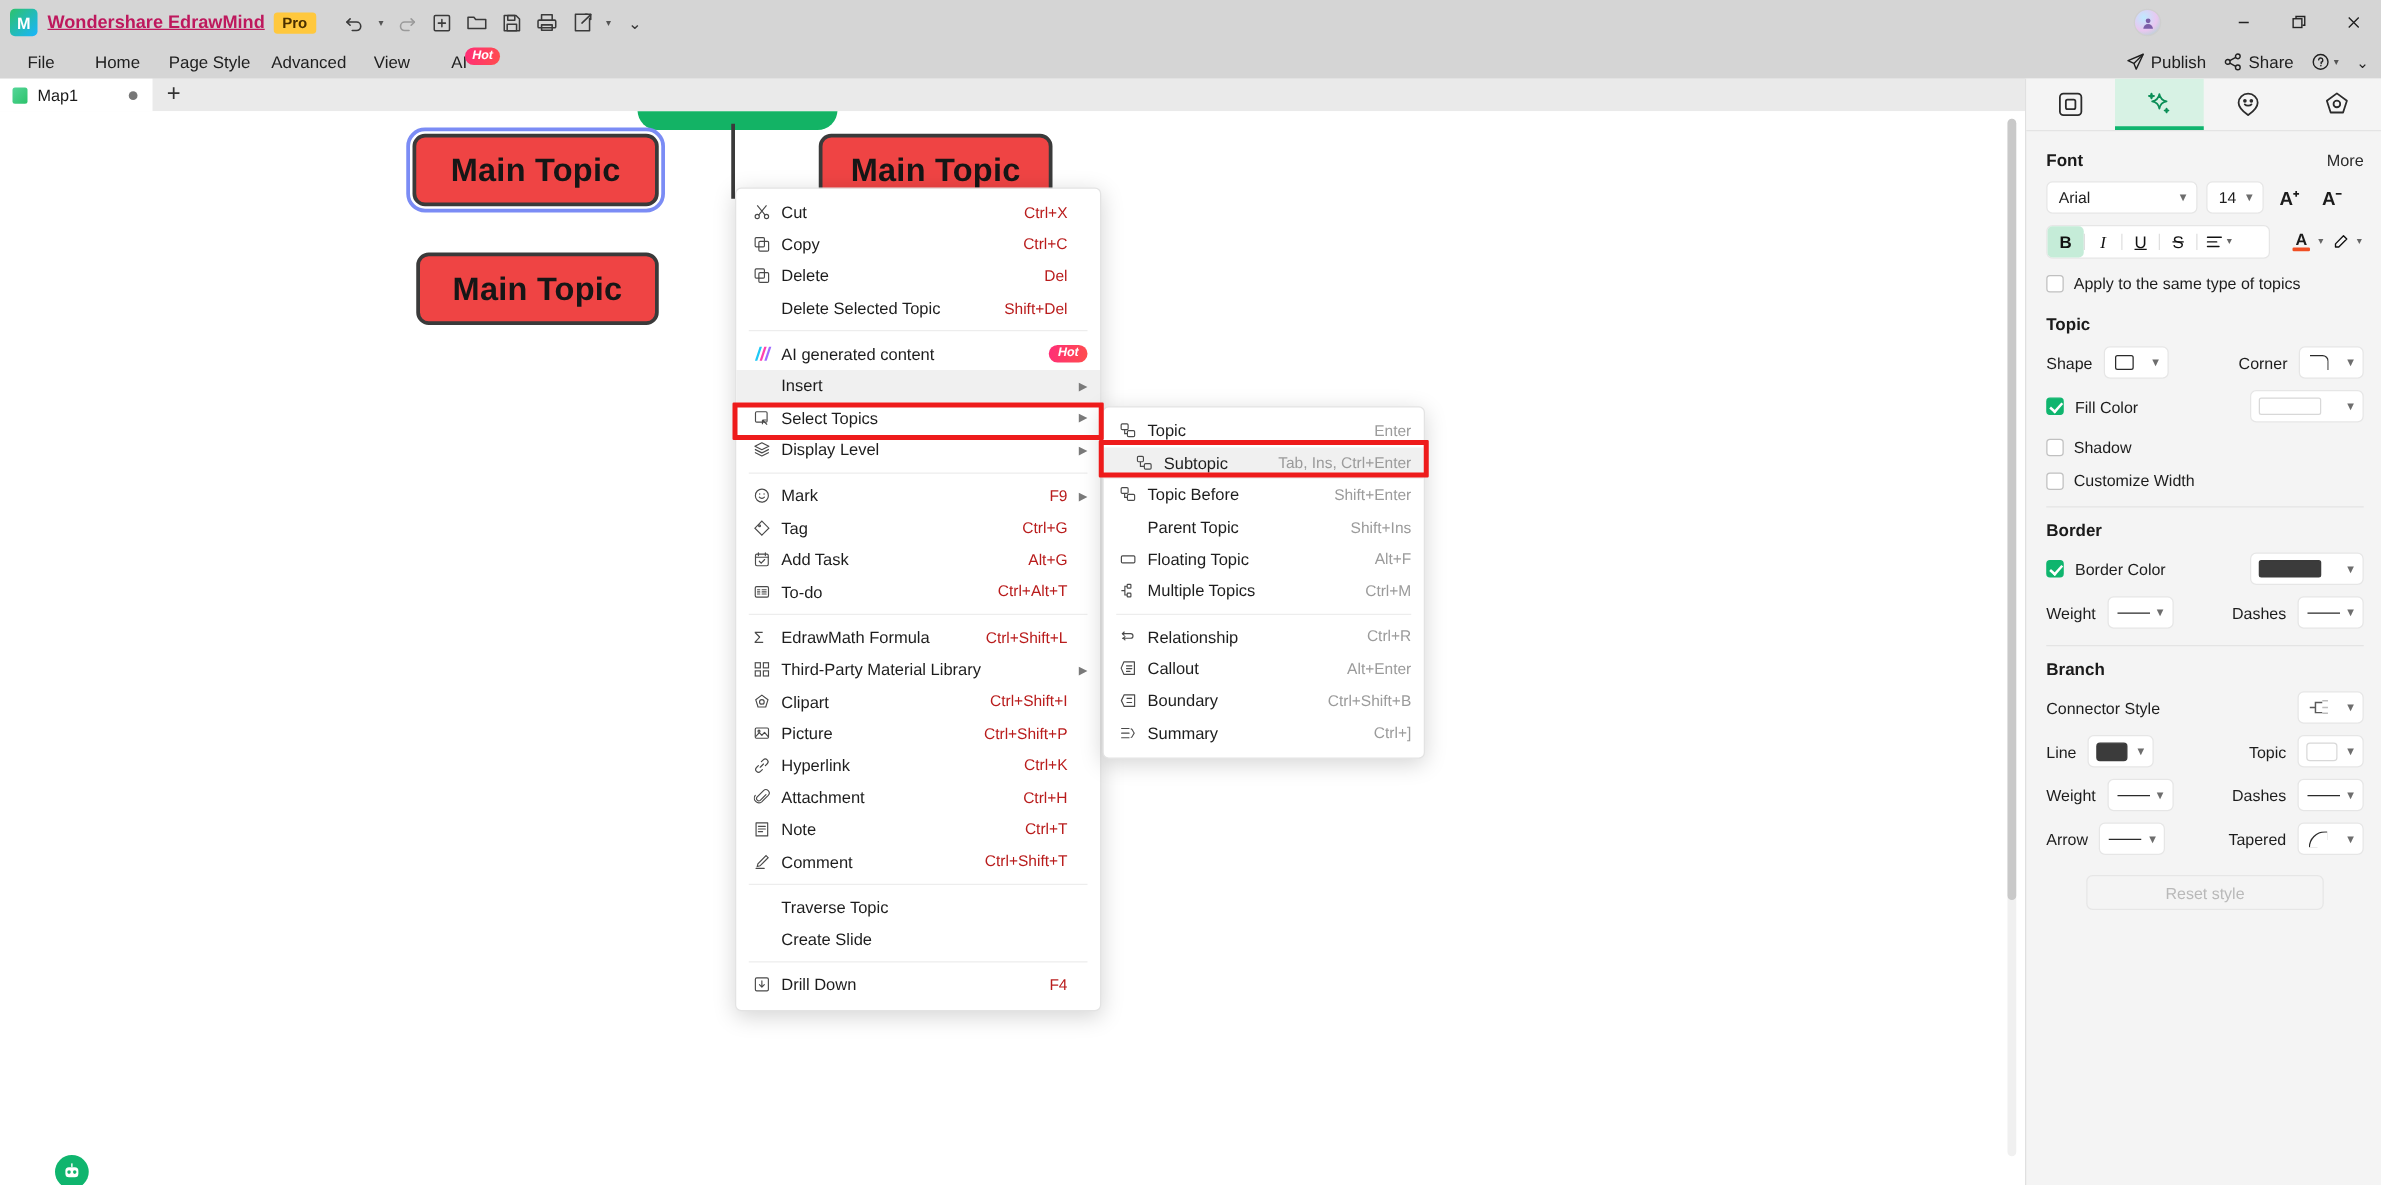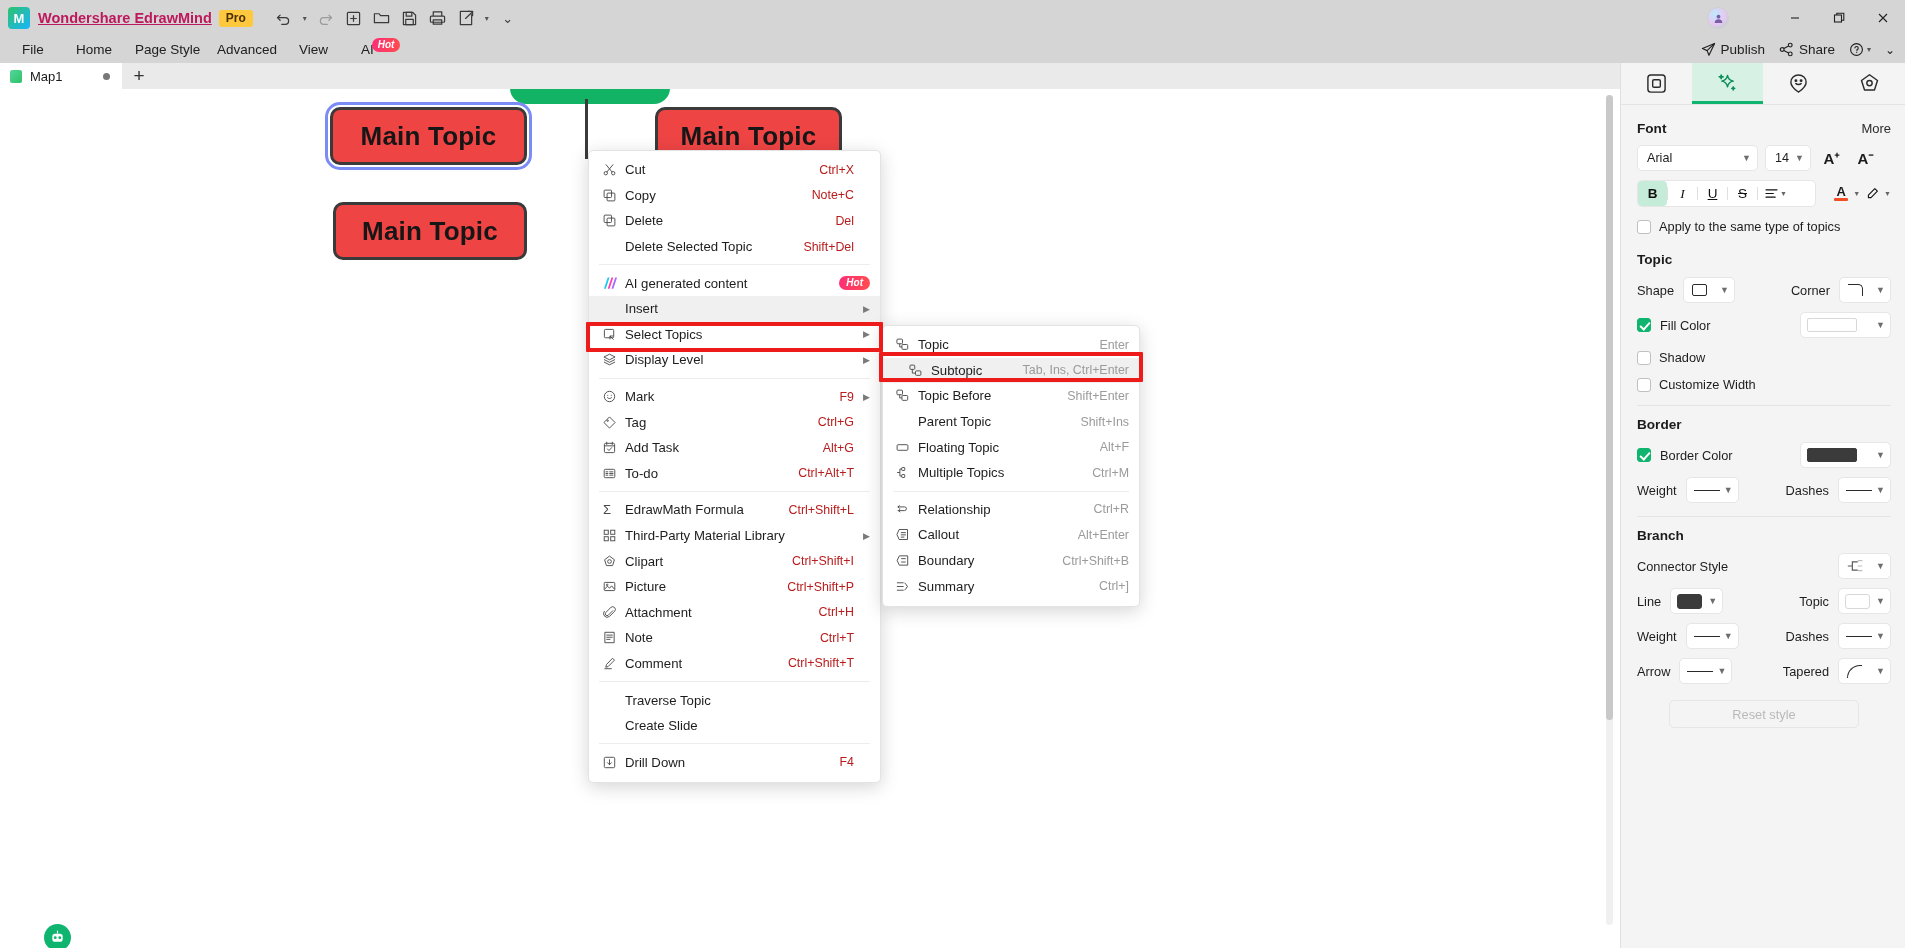--- a/index.html
+++ b/index.html
@@ -416,21 +416,21 @@
     <span class="cm-arrow"></span>
   </div>
   <div class="cm-row">
     <span class="cm-ico">
       <svg width="13" height="13" viewBox="0 0 14 14" fill="none" stroke="#4a4a4a" stroke-width="1">
           <rect x="1.2" y="1.2" width="8" height="8" rx="1"></rect>
           <rect x="4.4" y="4.4" width="8.4" height="8.4" rx="1"></rect>
         </svg>
     </span>
     <span class="cm-label">Copy</span>
-    <span class="cm-short">Note+C</span>
+    <span class="cm-short">Ctrl+C</span>
     <span class="cm-arrow"></span>
   </div>
   <div class="cm-row">
     <span class="cm-ico">
       <svg width="13" height="13" viewBox="0 0 14 14" fill="none" stroke="#4a4a4a" stroke-width="1">
           <rect x="1.2" y="1.2" width="8" height="8" rx="1"></rect>
           <rect x="4.4" y="4.4" width="8.4" height="8.4" rx="1"></rect>
         </svg>
     </span>
     <span class="cm-label">Delete</span>
@@ -572,20 +572,32 @@
   <div class="cm-row">
     <span class="cm-ico">
       <svg width="13" height="13" viewBox="0 0 14 14" fill="none" stroke="#4a4a4a" stroke-width="1" stroke-linejoin="round">
           <rect x="1.3" y="2.6" width="11.4" height="8.8" rx="1"></rect>
           <path d="M1.6 10l3.2-3.4 2.2 2.3 2.3-2.6 3.1 3.7"></path>
           <circle cx="4.5" cy="5.3" r=".85"></circle>
         </svg>
     </span>
     <span class="cm-label">Picture</span>
     <span class="cm-short">Ctrl+Shift+P</span>
+    <span class="cm-arrow"></span>
+  </div>
+  <div class="cm-row">
+    <span class="cm-ico">
+      <svg width="13" height="13" viewBox="0 0 14 14" fill="none" stroke="#4a4a4a" stroke-width="1" stroke-linecap="round">
+          <path d="M5.6 8.4l2.8-2.8"></path>
+          <path d="M6.6 3.6l1.6-1.6a2.4 2.4 0 0 1 3.4 3.4L10 7"></path>
+          <path d="M7.4 10.4l-1.6 1.6a2.4 2.4 0 0 1-3.4-3.4L4 7"></path>
+        </svg>
+    </span>
+    <span class="cm-label">Hyperlink</span>
+    <span class="cm-short">Ctrl+K</span>
     <span class="cm-arrow"></span>
   </div>
   <div class="cm-row">
     <span class="cm-ico">
       <svg width="13" height="13" viewBox="0 0 14 14" fill="none" stroke="#4a4a4a" stroke-width="1" stroke-linecap="round">
           <path d="M10.5 5.1L5.6 10a2 2 0 0 1-2.8-2.8l5.6-5.6a2.9 2.9 0 0 1 4.1 4.1l-5.6 5.6a4 4 0 0 1-5.6-5.6"></path>
         </svg>
     </span>
     <span class="cm-label">Attachment</span>
     <span class="cm-short">Ctrl+H</span>

